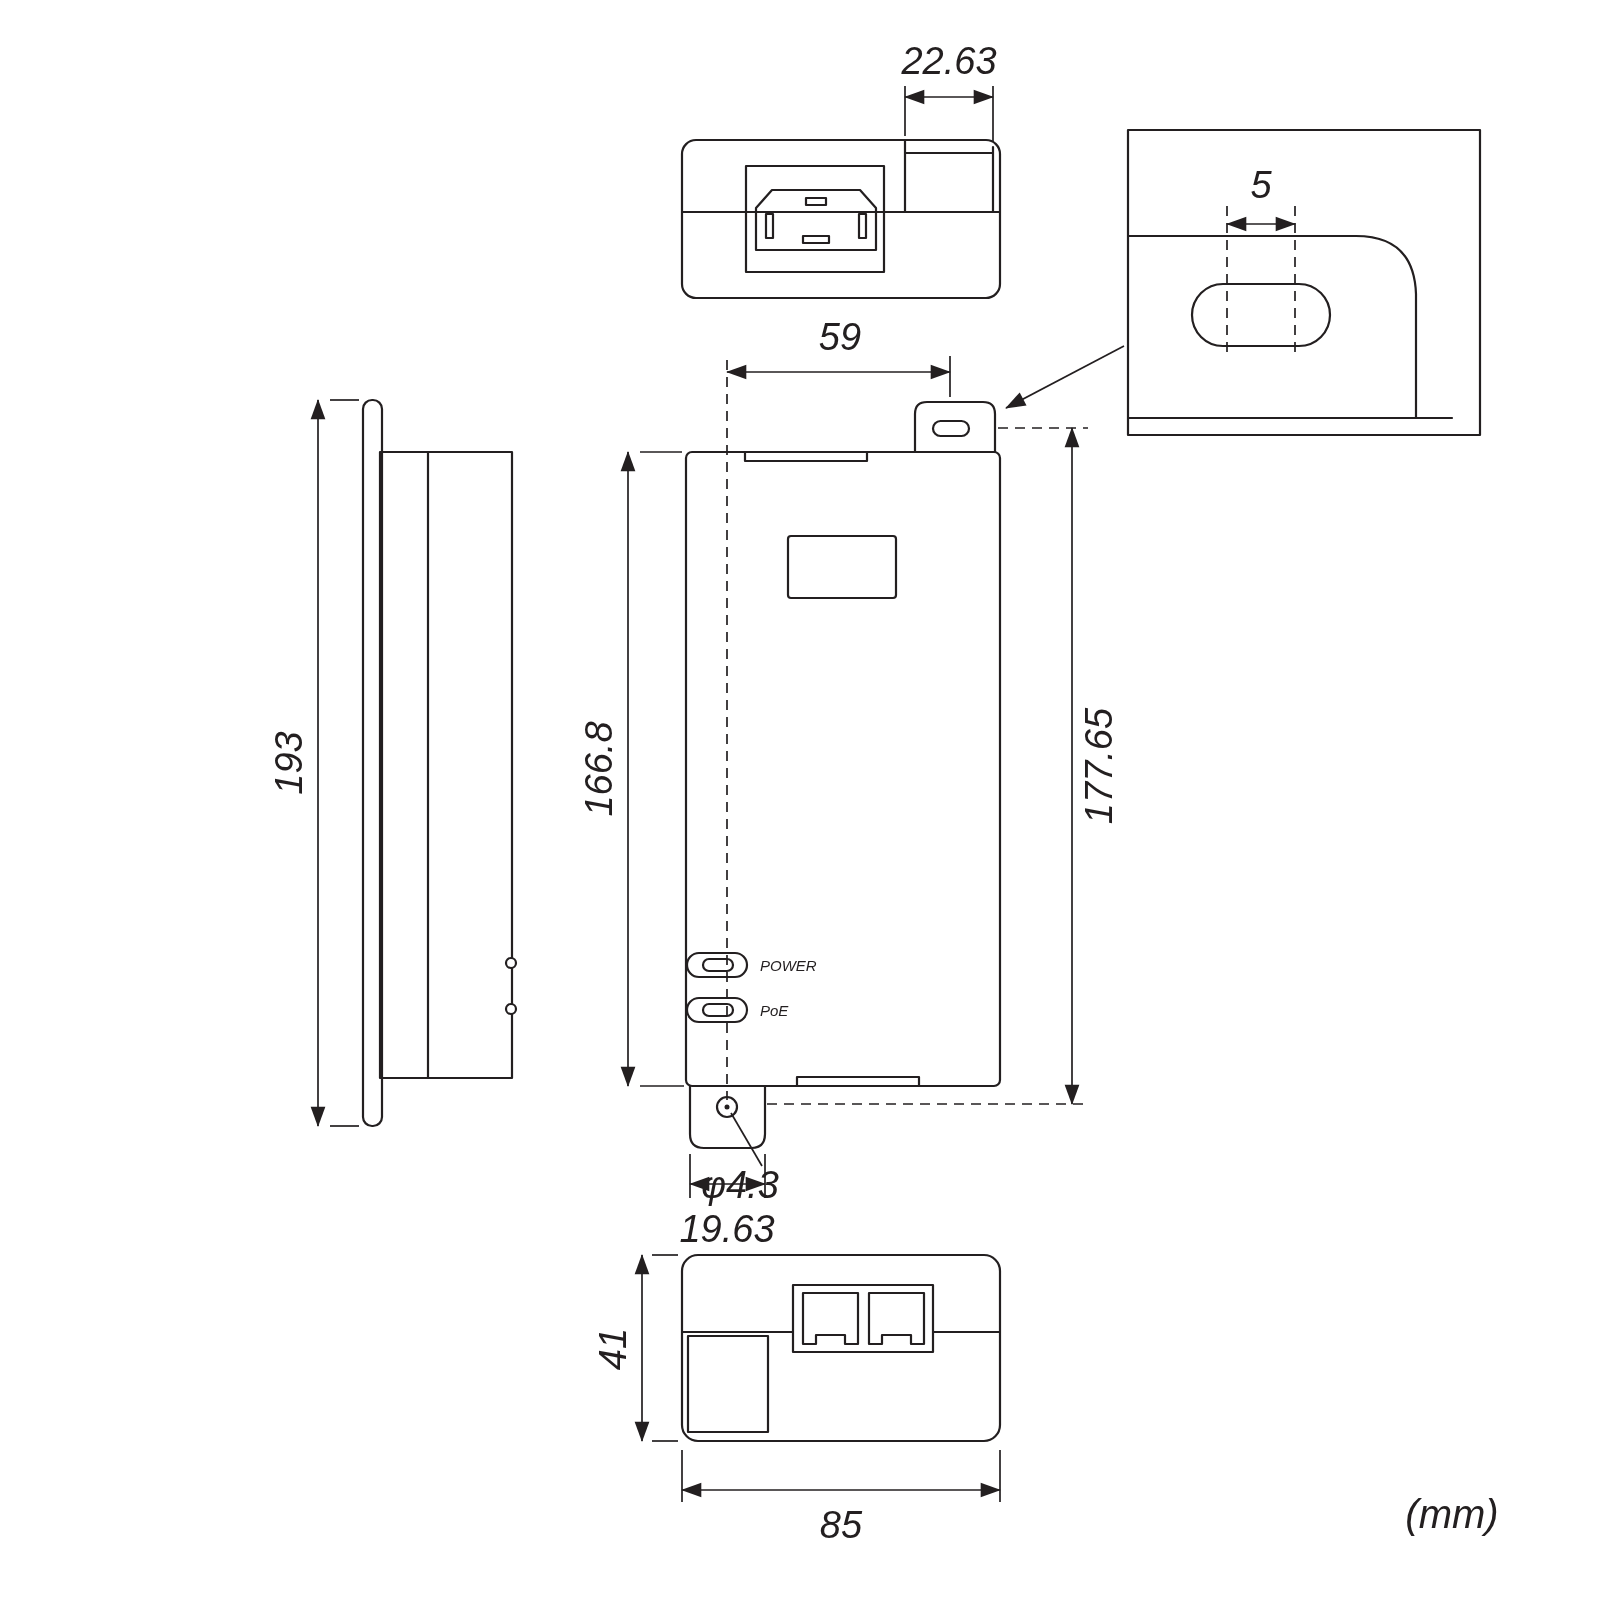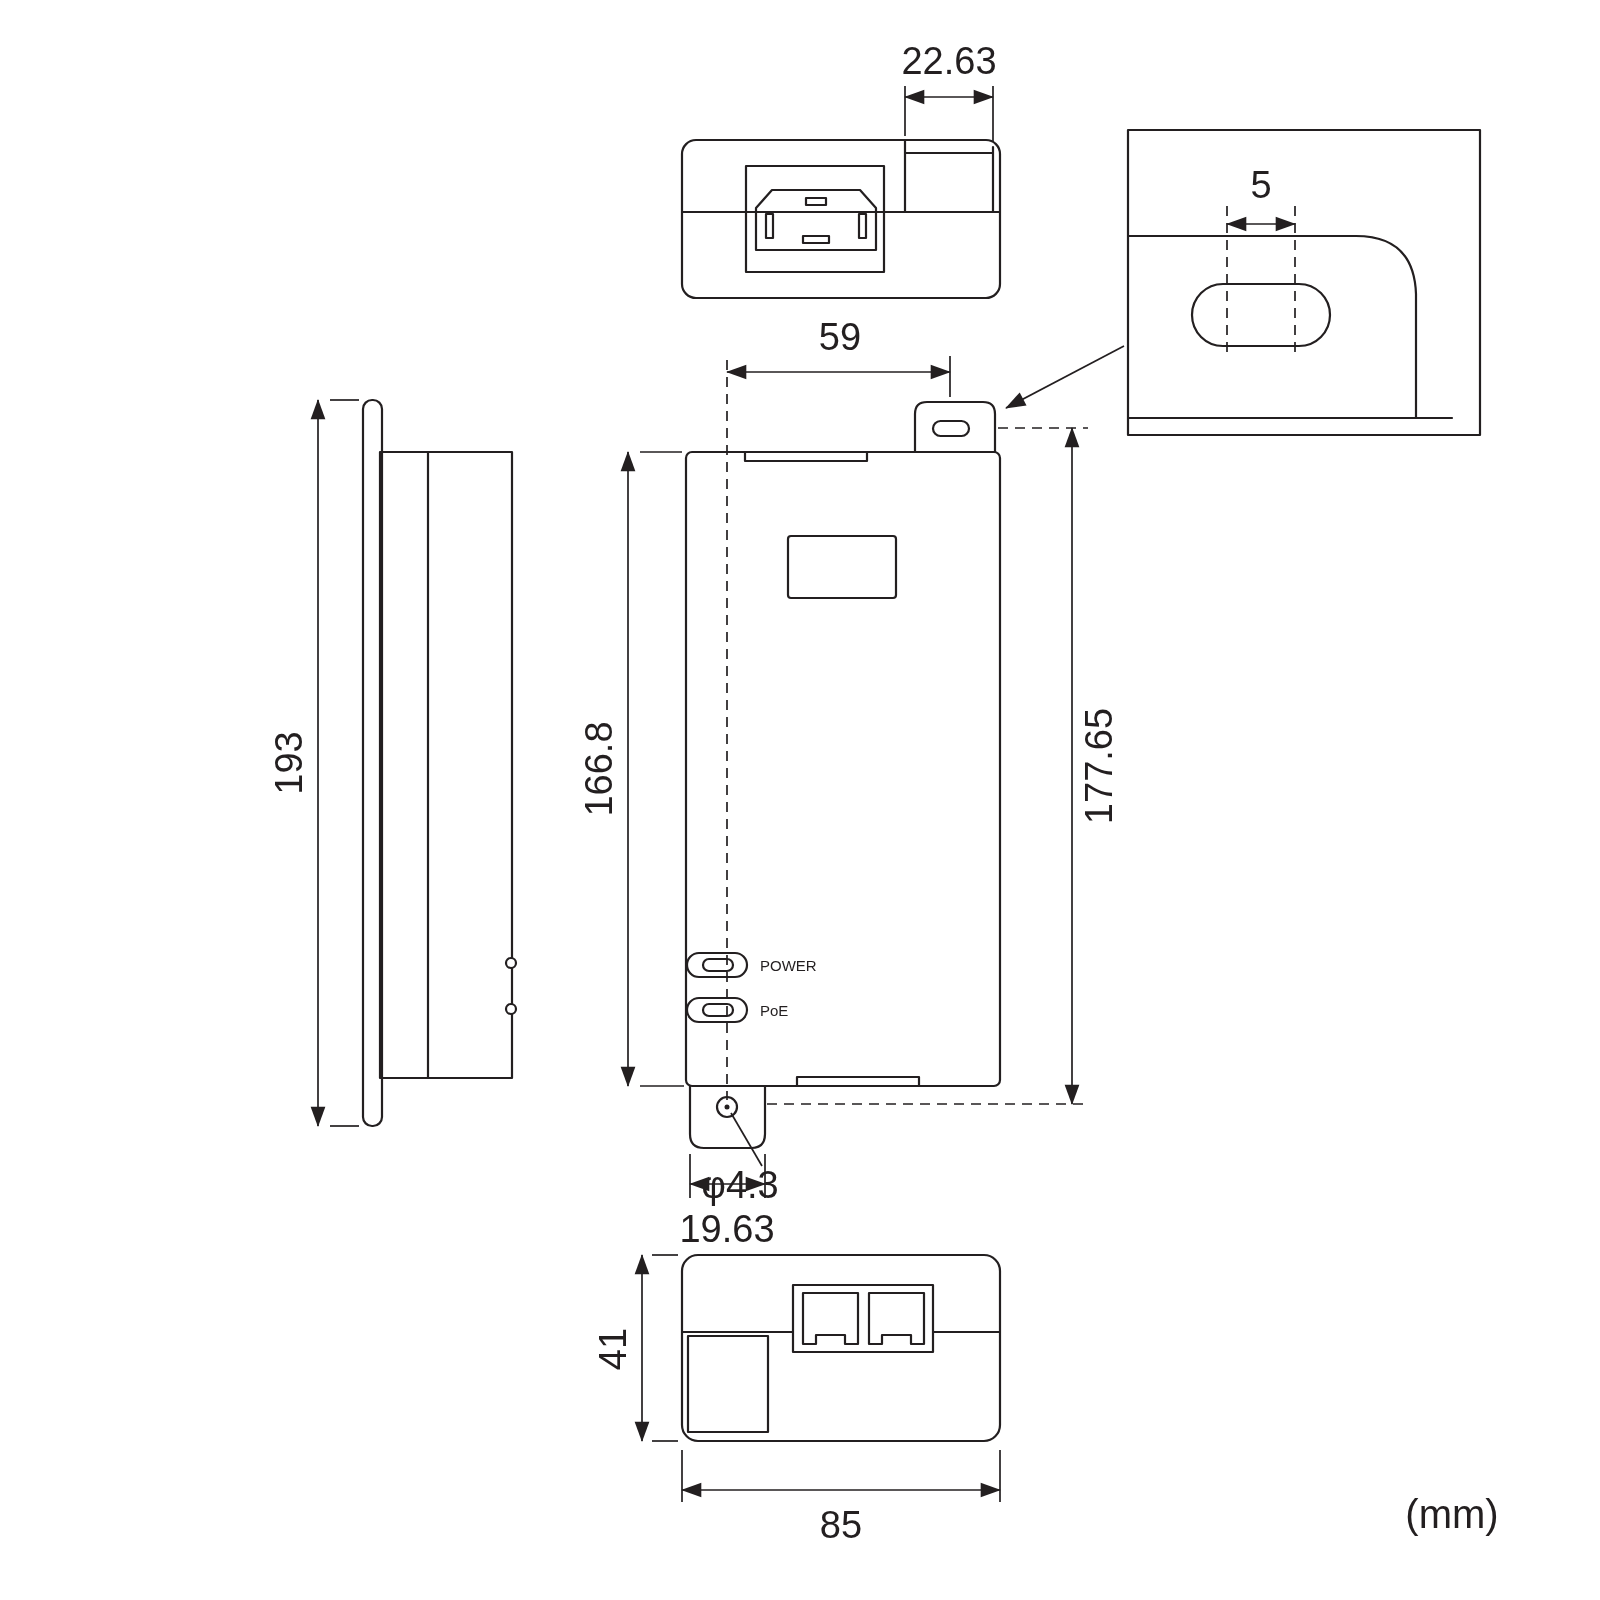--- a/index.html
+++ b/index.html
@@ -1,16 +1,16 @@
 <!DOCTYPE html>
 <html><head>
 <meta charset="utf-8">
 <style>
   html,body{margin:0;padding:0;background:#ffffff;}
-  .frame{width:1500px;height:1600px;background:#ffffff;position:relative;overflow:hidden;}
+  .frame{width:1500px;height:1600px;background:#ffffff;position:relative;overflow:hidden;font-style:italic;}
   svg{display:block;}
   .outline{fill:none;stroke:#231f20;stroke-width:2.2;stroke-linecap:round;stroke-linejoin:round;}
   .fillwhite{fill:#ffffff;stroke:#231f20;stroke-width:2.2;}
   .dim{fill:none;stroke:#231f20;stroke-width:1.7;}
   .dash{stroke-dasharray:10 7;}
   .arrowboth{marker-start:url(#ah);marker-end:url(#ah);}
   .arrowend{marker-end:url(#ah);}
   .dimtext{font-family:"Liberation Sans",sans-serif;font-size:38px;fill:#231f20;}
   .ledtext{font-family:"Liberation Sans",sans-serif;font-size:15px;fill:#231f20;}
   .unittext{font-family:"Liberation Sans",sans-serif;font-size:40px;fill:#231f20;}

